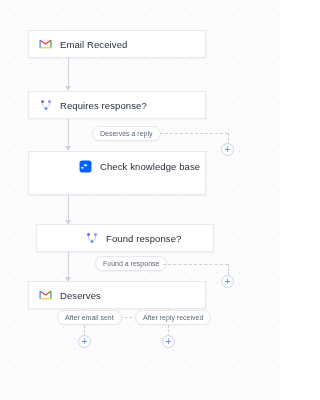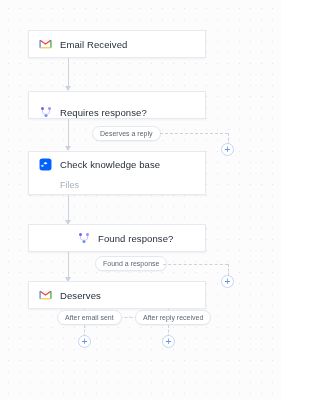--- a/index.html
+++ b/index.html
@@ -139,58 +139,57 @@
         <path d="M22 2v14" stroke="#34a853" stroke-width="2.2" fill="none"></path>
         <path d="M2 16h20" stroke="#fbbc05" stroke-width="1.6" fill="none"></path>
       </svg>
     </span>
     <span class="node-label">Email Received</span>
   </div>
 
   <div class="edge v" style="left:68px; top:58px; height:30px;"></div>
   <div class="arrow" style="left:64.5px; top:86px;"></div>
 
-  <div class="node" style="left:28px; top:91px; width:178px; height:28px;align-items:flex-end;">
+  <div class="node" style="left:28px; top:91px; width:178px; height:28px;">
     <span class="node-icon">
       <svg width="12" height="12" viewBox="0 0 24 24">
         <circle cx="5" cy="5" r="3" fill="#7c5cf0"></circle>
         <circle cx="19" cy="5" r="3" fill="#a78bfa"></circle>
         <circle cx="12" cy="19" r="3" fill="#6d8cf5"></circle>
         <path d="M5 8v4a4 4 0 004 4h2M19 8v4a4 4 0 01-4 4h-2" stroke="#c4b5fd" stroke-width="1.6" fill="none"></path>
       </svg>
     </span>
     <span class="node-label">Requires response?</span>
   </div>
 
   <div class="edge v" style="left:68px; top:119px; height:30px;"></div>
   <div class="pill" style="left:92px; top:126px;">Deserves a reply</div>
   <div class="arrow" style="left:64.5px; top:146px;"></div>
 
   <div class="edge dashed-h" style="left:160px; top:133px; width:68px;"></div>
   <div class="edge dashed-v" style="left:228px; top:133px; height:12px;"></div>
   <div class="plus" style="left:221px; top:143px;">+</div>
 
-  <div class="node tall" style="left:28px; top:151px; width:178px; height:44px;">
+  <div class="node tall" style="left:28px; top:151px; width:178px; height:44px;padding-left:40px;">
     <div class="row-main">
       <span class="node-icon">
         <svg width="13" height="13" viewBox="0 0 24 24">
           <rect x="1" y="1" width="22" height="22" rx="5" fill="#0061ff"></rect>
           <path d="M12 7.2L8.2 9.6 12 12l3.8-2.4L12 7.2z" fill="#ffffff"></path>
           <path d="M6.2 12.4L9.5 14.5 6.2 16.6 3 14.5l3.2-2.1z" fill="#ffffff" opacity="0.85"></path>
         </svg>
       </span>
       <span class="node-label">Check knowledge base</span>
     </div>
-    <div class="row-sub">Files</div>
   </div>
 
   <div class="edge v" style="left:68px; top:195px; height:28px;"></div>
   <div class="arrow" style="left:64.5px; top:220px;"></div>
 
-  <div class="node" style="left:28px; top:224px; width:178px; height:28px;padding-left:48px;">
+  <div class="node" style="left:36px; top:224px; width:178px; height:28px;padding-left:48px;">
     <span class="node-icon">
       <svg width="12" height="12" viewBox="0 0 24 24">
         <circle cx="5" cy="5" r="3" fill="#7c5cf0"></circle>
         <circle cx="19" cy="5" r="3" fill="#a78bfa"></circle>
         <circle cx="12" cy="19" r="3" fill="#6d8cf5"></circle>
         <path d="M5 8v4a4 4 0 004 4h2M19 8v4a4 4 0 01-4 4h-2" stroke="#c4b5fd" stroke-width="1.6" fill="none"></path>
       </svg>
     </span>
     <span class="node-label">Found response?</span>
   </div>

